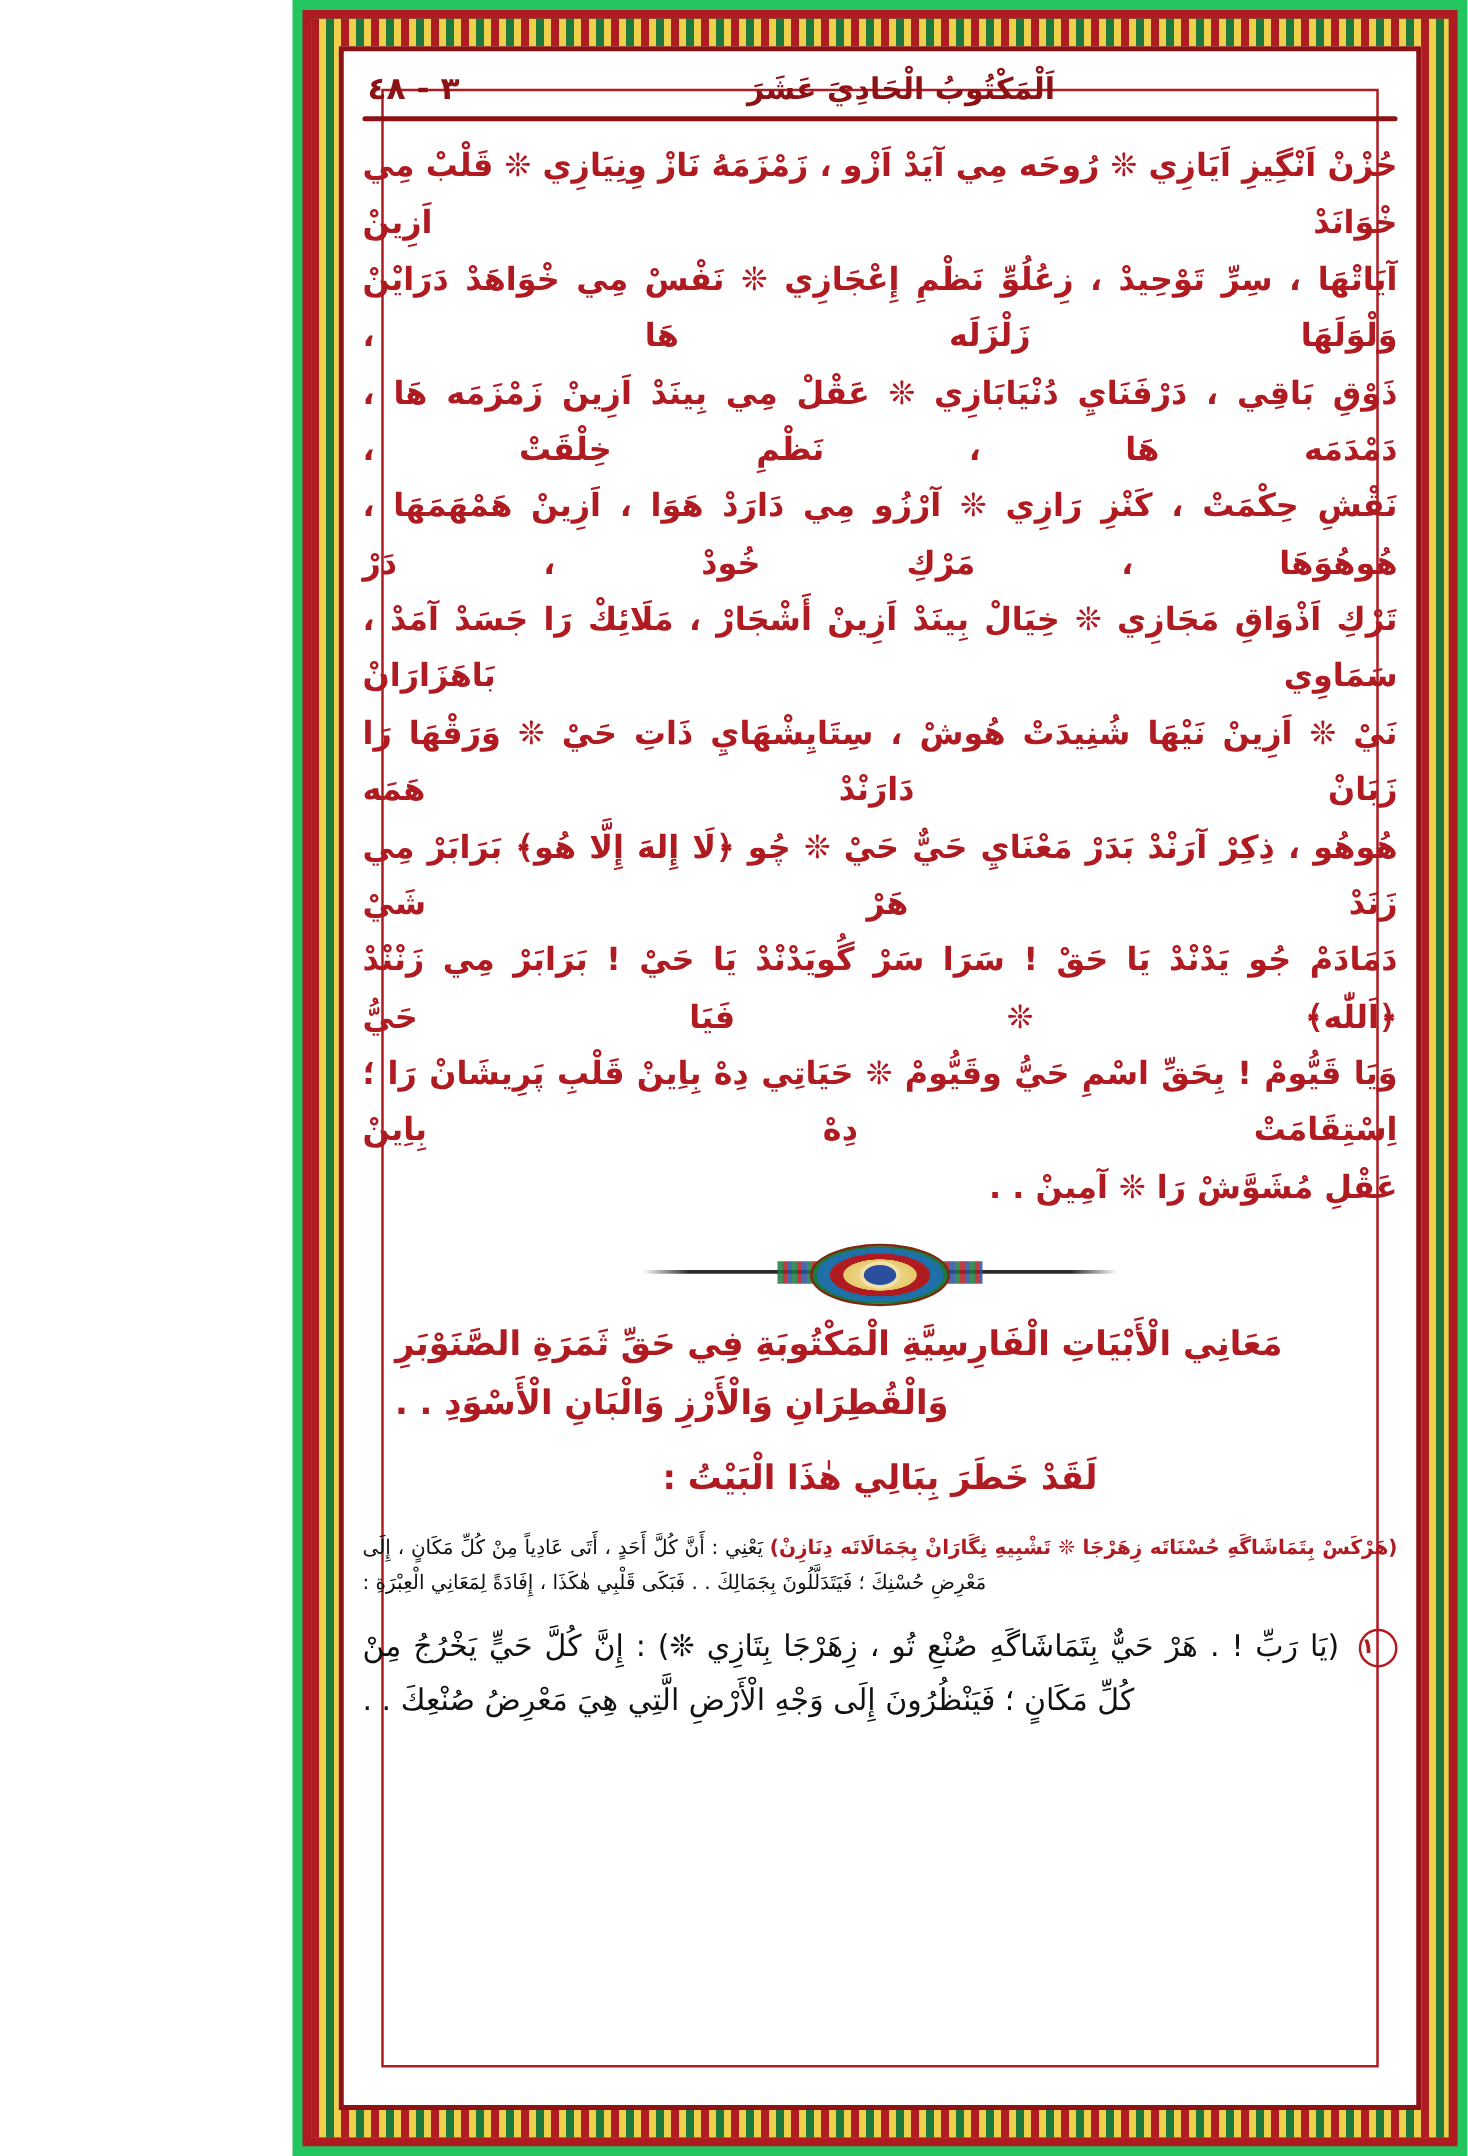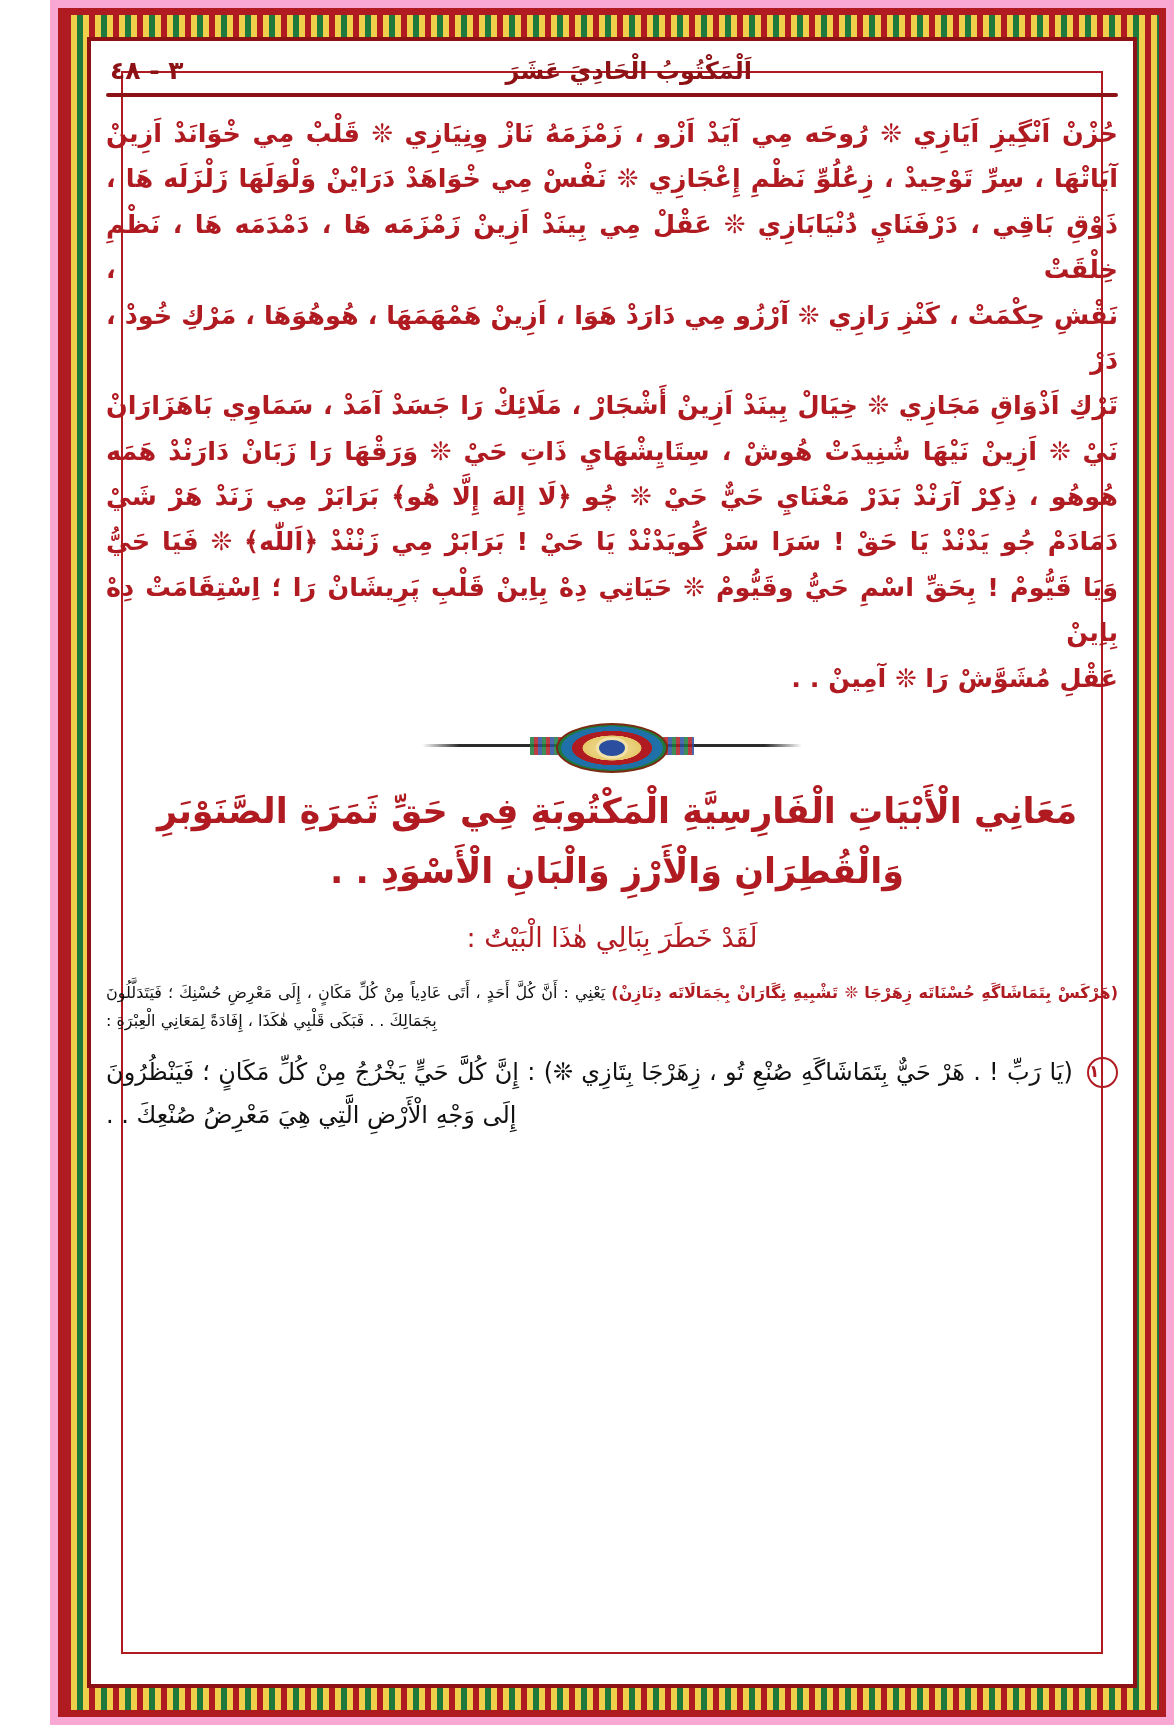--- a/index.html
+++ b/index.html
@@ -10,24 +10,24 @@
   body {
     width: 1174px;
     height: 1725px;
     font-family: "DejaVu Sans", "Liberation Sans", sans-serif;
     overflow: hidden;
   }
 
   
   .page {
     position: relative;
-    width: 1124px;
+    width: 940px;
     height: 1725px;
     box-sizing: border-box;
-    background: #f9a8d4;
+    background: #22c55e;
   }
   .border-outer {
     position: absolute;
     left: 8px; top: 8px; right: 8px; bottom: 8px;
     box-sizing: border-box;
     border: 7px solid #b01b22;
     background:
       repeating-linear-gradient(90deg,
         #b01b22 0px, #b01b22 6px,
         #f0d04a 6px, #f0d04a 12px,
@@ -152,31 +152,31 @@
     transform: translate(-50%, -50%);
     width: 26px; height: 16px;
     border-radius: 50%;
     background: #2b4f9e;
     box-shadow: 0 0 0 3px #f3e2a8;
   }
 
   
   .section-heading {
     color: #b01b22;
-    font-size: 35px;
-    font-weight: bold;
-    text-align: center;
+    font-size: 27px;
+    font-weight: bold;
+    text-align: left;
     line-height: 1.72;
     padding: 6px 30px 0 40px;
     direction: rtl;
   }
   .sub-heading {
     color: #b01b22;
     font-size: 27px;
-    font-weight: normal;
+    font-weight: bold;
     text-align: center;
     line-height: 1.7;
     padding: 14px 30px 0 30px;
     direction: rtl;
   }
 
   
   .commentary {
     padding: 18px 14px 0 14px;
     direction: rtl;

